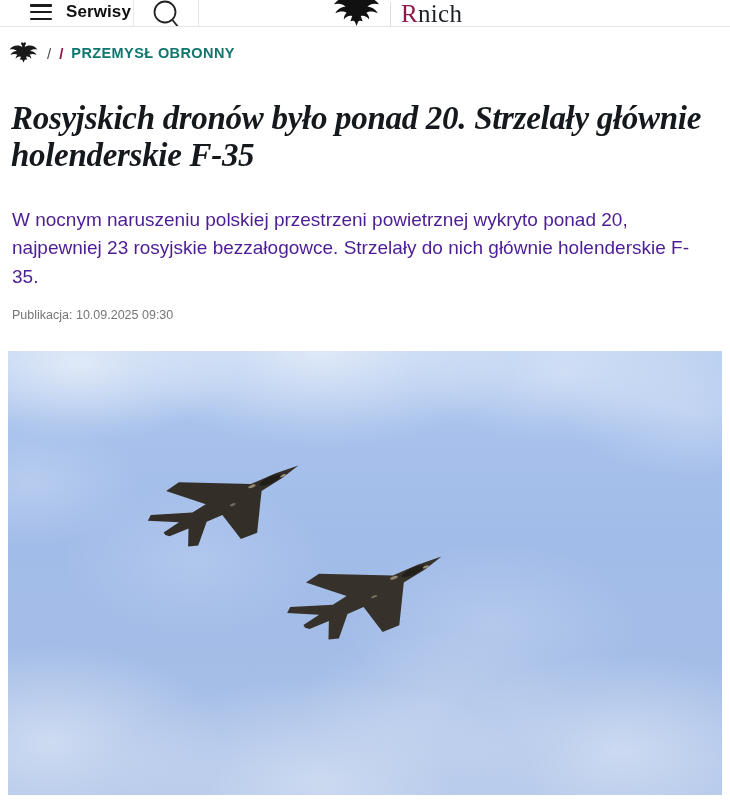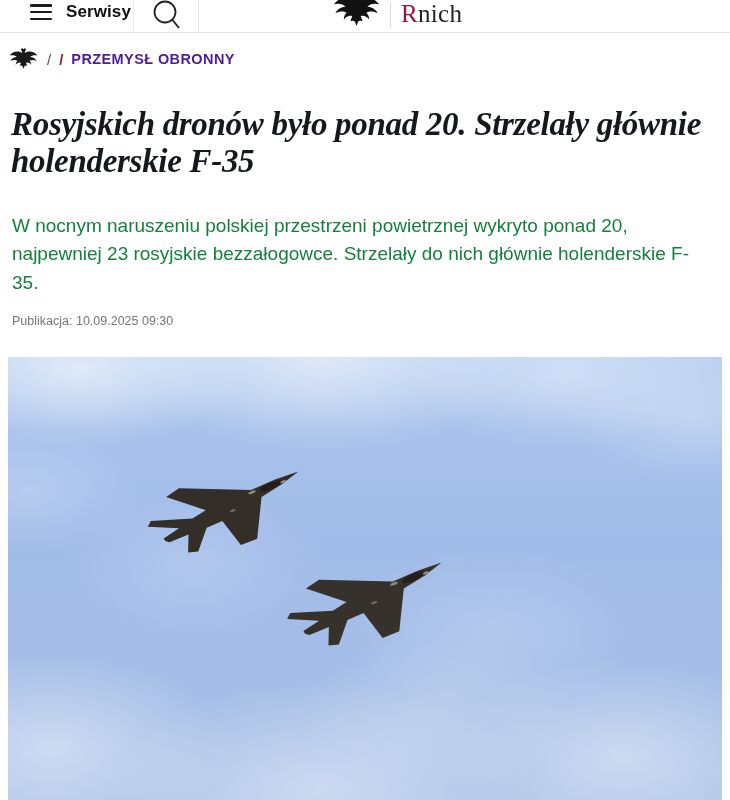--- a/index.html
+++ b/index.html
@@ -5,21 +5,21 @@
   * { margin:0; padding:0; box-sizing:border-box; }
   html,body { background:#ffffff; }
   body {
     width:730px; height:800px; overflow:hidden; position:relative;
     font-family:"Liberation Sans", sans-serif;
     -webkit-font-smoothing:antialiased;
   }
 
   
   .topbar {
-    position:relative; height:33px; background:#fff;
+    position:relative; height:27px; background:#fff;
     border-bottom:1px solid #e5e5e7; overflow:hidden;
   }
   .hamburger { position:absolute; left:30px; top:4px; width:22px; cursor:pointer; }
   .hamburger span { display:block; height:2.6px; background:#1b1b1b; border-radius:1px; margin-bottom:4.2px; }
   .menu-label {
     position:absolute; left:66px; top:1px; font-size:17px; font-weight:700;
     color:#101010; line-height:21px; letter-spacing:.1px; cursor:pointer;
   }
   .vdiv { position:absolute; top:0; width:1px; height:33px; background:#e8e8ea; }
   .vdiv.d1 { left:133px; } .vdiv.d2 { left:198px; }
@@ -33,32 +33,32 @@
     color:#1d2126; letter-spacing:.3px; line-height:33px;
   }
   .logo-text .accent { color:#8f1849; }
 
   
   .breadcrumb { display:flex; align-items:center; gap:8px; margin:15px 0 0 8px; height:22px; }
   .bc-eagle { width:31px; height:22px; flex:0 0 auto; cursor:pointer; }
   .bc-sep1 { color:#4d4d4d; font-size:15px; }
   .bc-link { color:#575757; font-size:15px; text-decoration:none; cursor:pointer; }
   .bc-sep2 { color:#8f1849; font-size:15px; font-weight:700; }
-  .bc-current { color:#4c1d95; font-size:14.5px; font-weight:700; letter-spacing:.4px; cursor:pointer; }
+  .bc-current { color:#0f766e; font-size:14.5px; font-weight:700; letter-spacing:.4px; cursor:pointer; }
 
   
   .headline {
     margin:36px 12px 0 11px;
     font-family:"Liberation Serif", serif;
     font-size:33px; line-height:1.13; font-weight:700;
     color:#15181c; letter-spacing:-.3px; max-width:706px;font-style:italic;
   }
   .lead {
     margin:31px 16px 0 12px;
-    font-size:19px; line-height:1.5; color:#15803d; max-width:706px;
+    font-size:19px; line-height:1.5; color:#4c1d95; max-width:706px;
   }
   .pubdate { margin:17px 0 11px 12px; font-size:12.5px; color:#767676; }
   .pubdate span { color:#767676; }
 
   
   .hero {
     position:relative; margin:29px auto 0; width:714px; height:444px; overflow:hidden;
     background:
       radial-gradient(ellipse 230px 110px at 10% 3%,  rgba(255,255,255,.55), transparent 70%),
       radial-gradient(ellipse 280px 130px at 44% 1%,  rgba(255,255,255,.50), transparent 70%),

